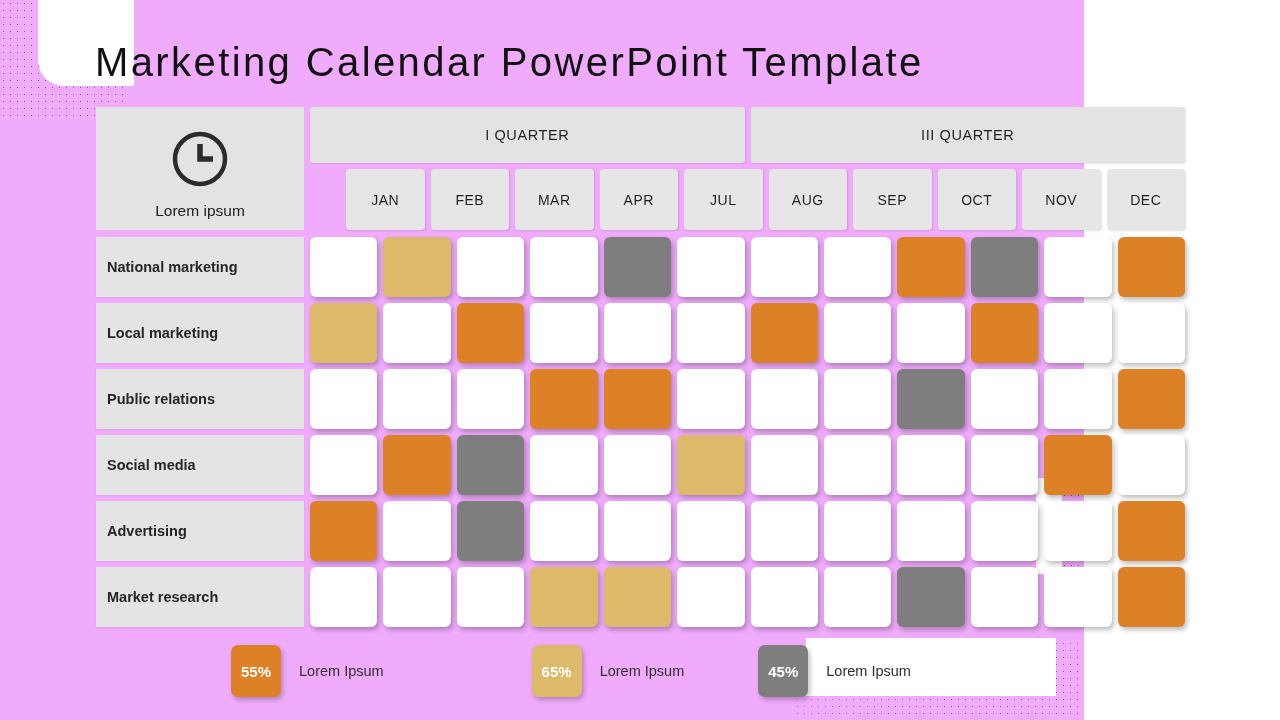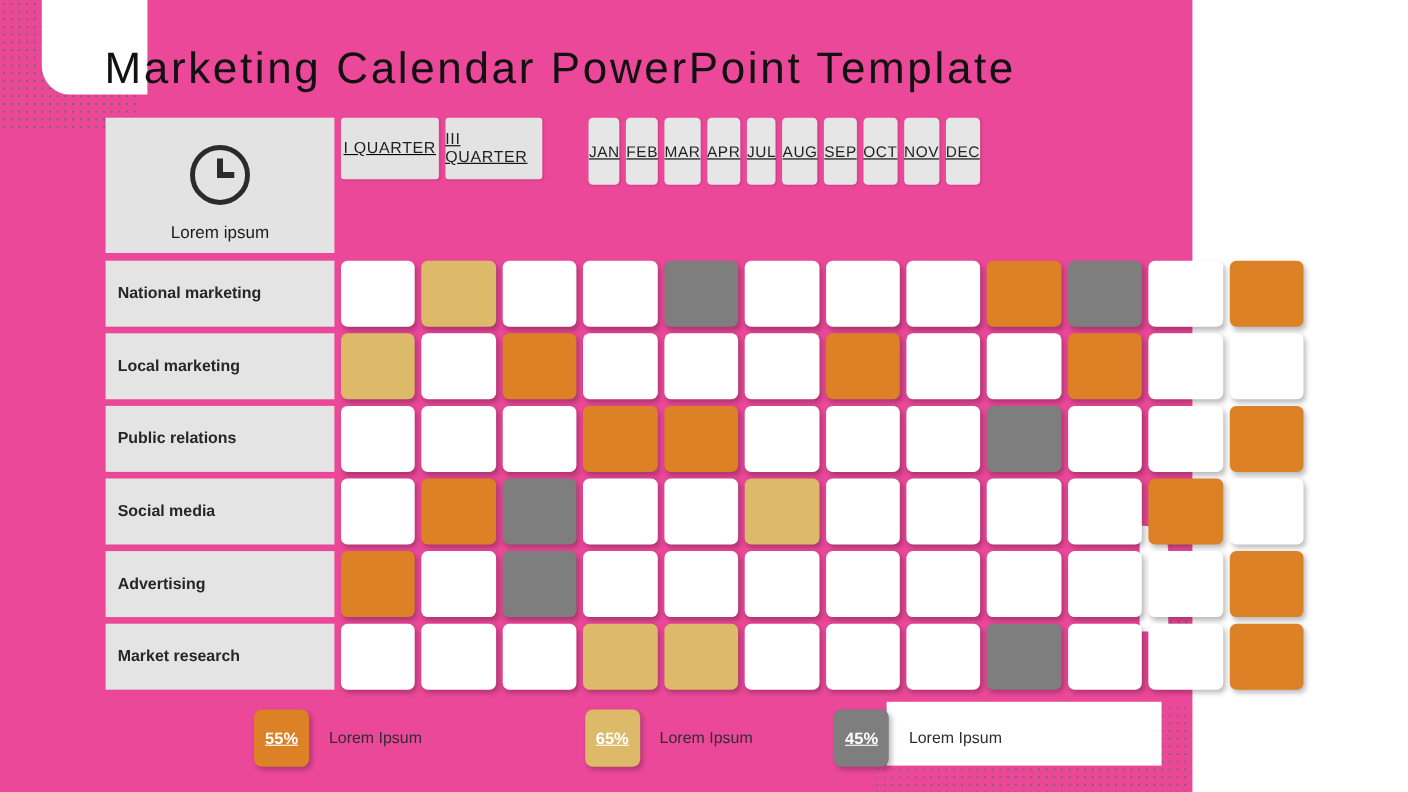--- a/index.html
+++ b/index.html
@@ -9,21 +9,21 @@
     height: 720px;
     overflow: hidden;
     background: #ffffff;
     font-family: "Liberation Sans", sans-serif;
   }
 
   #slide {
     position: relative;
     width: 1084px;
     height: 720px;
-    background: #ec4899;
+    background: #f0abfc;
   }
 
   
   .dots {
     position: absolute;
     background-image: radial-gradient(#6b6b6b 0.9px, transparent 1px);
     background-size: 7px 7px;
     pointer-events: none;
   }
   #dots-topleft {
@@ -97,23 +97,22 @@
   #corner-label {
     margin-top: 8px;
     font-size: 15.5px;
     font-weight: 400;
     color: #1c1c1c;
   }
 
   #header-right {
     flex: 1 1 auto;
     display: flex;
-    flex-direction: row;
-    gap: 6px;
-    text-decoration: underline;
+    flex-direction: column;
+    gap: 6px;
   }
 
   .quarter-row {
     display: flex;
     gap: 6px;
     height: 56px;
   }
   .quarter-cell {
     flex: 1 1 0;
     background: #e3e3e3;
@@ -200,21 +199,20 @@
     width: 50px;
     height: 52px;
     border-radius: 7px;
     display: flex;
     align-items: center;
     justify-content: center;
     color: #ffffff;
     font-size: 15px;
     font-weight: bold;
     box-shadow: 2px 3px 5px rgba(0,0,0,0.24);
-    text-decoration: underline;
   }
   .legend-label {
     margin-left: 18px;
     font-size: 14.5px;
     color: #2e2e2e;
     white-space: nowrap;
   }
 </style>
 </head>
 <body>

